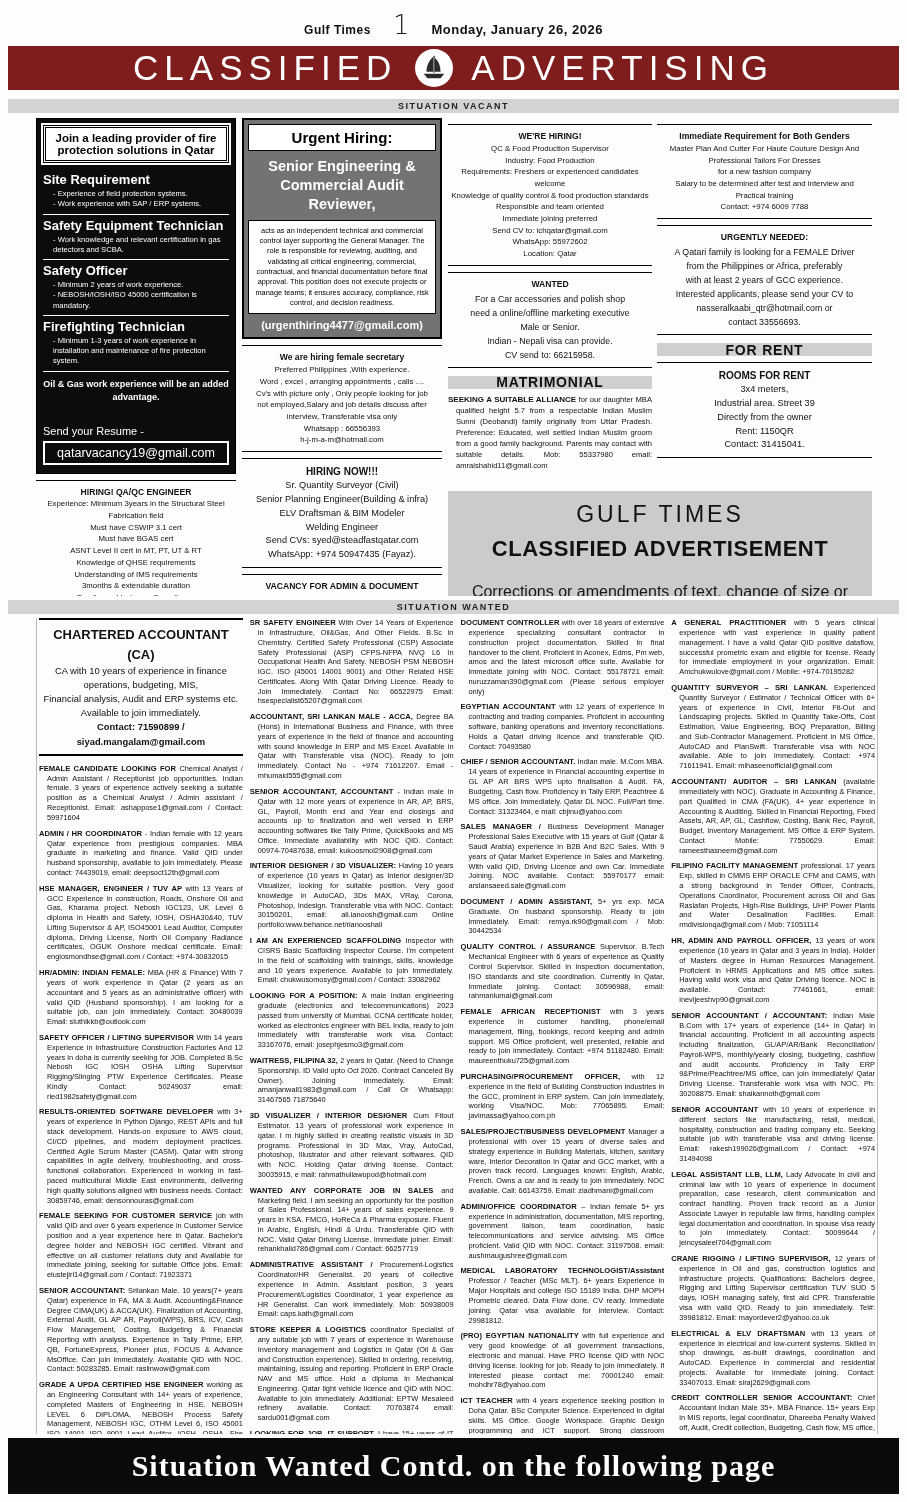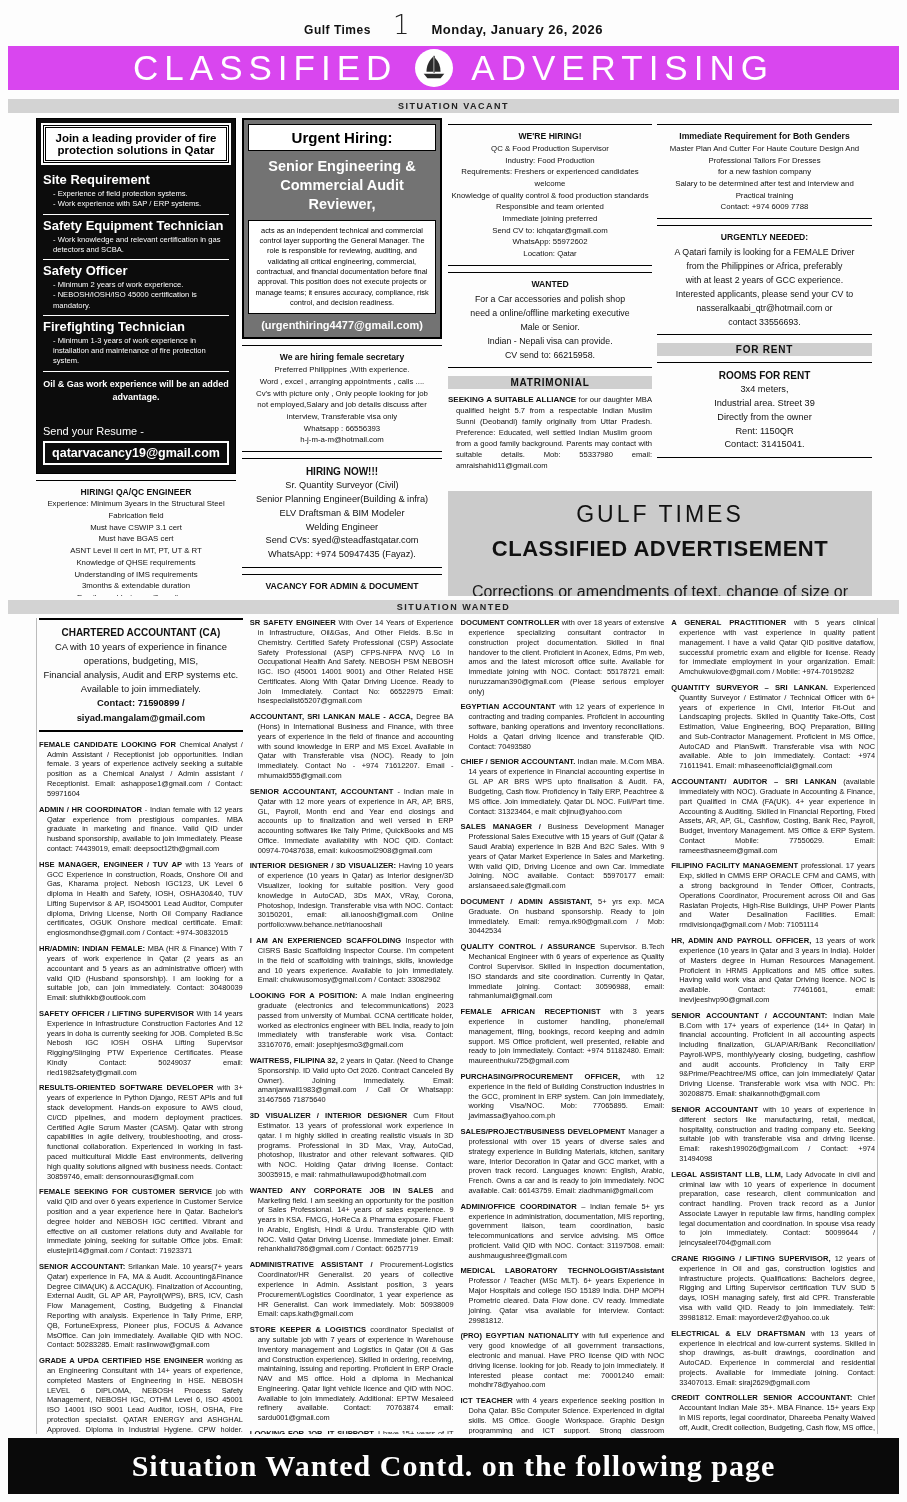--- a/index.html
+++ b/index.html
@@ -5,21 +5,21 @@
   html,body{margin:0;padding:0;background:#e9e9e9;}
   .page{position:relative;width:907px;height:1502px;background:#fdfdfd;margin:0 auto;
         font-family:"Liberation Sans",sans-serif;color:#111;overflow:hidden;}
   
   .masthead{position:absolute;top:10px;left:0;width:100%;display:flex;justify-content:center;
             align-items:baseline;gap:22px;}
   .mast-paper{font-size:12px;font-weight:bold;letter-spacing:.5px;}
   .mast-page{font-size:26px;font-weight:300;font-family:"DejaVu Sans",sans-serif;color:#222;}
   .mast-date{font-size:13px;font-weight:bold;letter-spacing:.5px;}
   
-  .banner{position:absolute;top:46px;left:8px;right:8px;height:44px;background:#d946ef;
+  .banner{position:absolute;top:46px;left:8px;right:8px;height:44px;background:#7f1d1d;
           display:flex;align-items:center;justify-content:center;gap:18px;}
   .banner-word{color:#fff;font-size:35px;font-weight:300;letter-spacing:6px;
                font-family:"Liberation Sans",sans-serif;}
   .banner-logo{width:38px;height:38px;border-radius:50%;background:#fff;display:flex;
                align-items:center;justify-content:center;flex:0 0 auto;}
   
   .secbar{background:#d3d3d3;height:14px;display:flex;align-items:center;justify-content:center;
           font-size:9px;font-weight:bold;letter-spacing:1.5px;color:#222;}
   .sv-bar{position:absolute;top:99px;left:8px;right:8px;}
   .sw-bar{position:absolute;top:600px;left:8px;right:8px;}
@@ -34,62 +34,62 @@
   
   .fire-ad{background:#0c0c0c;color:#fff;padding:6px 6px 8px 6px;border:1px solid #000;}
   .fire-intro{background:#fff;color:#000;border:3px double #000;outline:2px solid #fff;
               font-size:11.5px;font-weight:bold;text-align:center;padding:4px 2px;margin-bottom:6px;}
   .role{border-bottom:1px solid #fff;padding:3px 0 4px 0;}
   .role-t{font-size:13px;font-weight:bold;margin-bottom:2px;}
   .bullet{font-size:7.6px;padding-left:10px;line-height:1.35;}
   .fire-note{text-align:center;font-size:9px;font-weight:bold;line-height:1.5;margin-top:6px;}
   .fire-cta{text-align:left;font-size:11px;margin-top:20px;}
   .fire-email{border:2px solid #fff;margin-top:4px;text-align:center;font-size:12.5px;
-              font-weight:bold;padding:3px 0;}
+              font-weight:normal;padding:3px 0;}
   
   .cad{border-top:1.5px solid #000;border-bottom:1.5px solid #000;padding:5px 2px;margin-top:6px;
        text-align:center;font-size:7.8px;line-height:1.5;}
   .cad > div:first-child{font-weight:bold;font-size:8.6px;}
   .cad.big{font-size:9.2px;}
   .cad.big > div:first-child{font-size:10px;}
   .cad.wide{font-size:8.8px;line-height:1.6;}
   
   .urgent{border:2px solid #000;background:#737373;padding:4px;}
   .urgent-t{background:#fff;color:#000;text-align:center;font-size:15px;font-weight:bold;
             padding:4px 0;border:1px solid #000;}
   .urgent-role{color:#fff;text-align:center;font-size:14.5px;font-weight:bold;line-height:1.3;
                padding:6px 0;}
   .urgent-body{background:#fff;color:#000;font-size:7.4px;text-align:center;line-height:1.4;
                padding:5px 6px;border:1px solid #000;}
   .urgent-email{color:#fff;text-align:center;font-weight:bold;font-size:11px;padding:5px 0 2px 0;}
   
   .grad{height:72px;margin-top:10px;background:linear-gradient(90deg,#b9b9b9,#efefef 20%,#a5a5a5 45%,#e8e8e8 70%,#9e9e9e 90%,#d8d8d8);}
   
   .minibar{background:#cfcfcf;height:13px;display:flex;align-items:center;justify-content:center;
-           font-size:10px;font-weight:bold;letter-spacing:.8px;margin-top:8px;}
+           font-size:14px;font-weight:bold;letter-spacing:.8px;margin-top:8px;}
   
   .mat{font-size:7.6px;line-height:1.45;text-align:justify;margin-top:5px;
        text-indent:-8px;padding-left:8px;}
   .mat b{font-size:8px;}
   
   .notice{background:#cbcbcb;margin-top:12px;flex:1;display:flex;flex-direction:column;
           justify-content:center;text-align:center;padding:10px 14px;}
   .notice-t1{font-size:23px;letter-spacing:3px;font-weight:400;}
   .notice-t2{font-size:22px;font-weight:bold;letter-spacing:.5px;margin-top:8px;}
   .notice-body{font-size:16px;line-height:1.45;margin-top:18px;color:#1a1a1a;}
   
   .wanted{position:absolute;top:618px;left:36px;width:836px;height:816px;display:flex;gap:7px;
           overflow:hidden;border-left:1px solid #bbb;border-right:1px solid #bbb;padding:0 2px;}
   .wcol{width:25%;overflow:hidden;}
   .wad{font-size:7.4px;line-height:1.32;text-align:justify;margin:0 0 6px 0;
        text-indent:-8px;padding-left:8px;}
   .wad b{font-size:7.6px;}
   .boxed-ad{border-top:2px solid #000;border-bottom:2px solid #000;text-align:center;
             font-size:9.4px;line-height:1.5;padding:5px 2px;margin-bottom:8px;}
-  .boxed-ad > div:first-child{font-weight:bold;font-size:10px;}
+  .boxed-ad > div:first-child{font-weight:bold;font-size:13px;}
   .boxed-ad > div:nth-last-child(-n+2){font-weight:bold;}
   
   .footer{position:absolute;left:8px;right:8px;top:1438px;bottom:8px;background:#0a0a0a;
           display:flex;align-items:center;justify-content:center;}
   .footer-text{color:#fff;font-family:"Liberation Serif",serif;font-weight:bold;font-size:30px;
                letter-spacing:1px;}
 </style>
 </head>
 <body>
 

